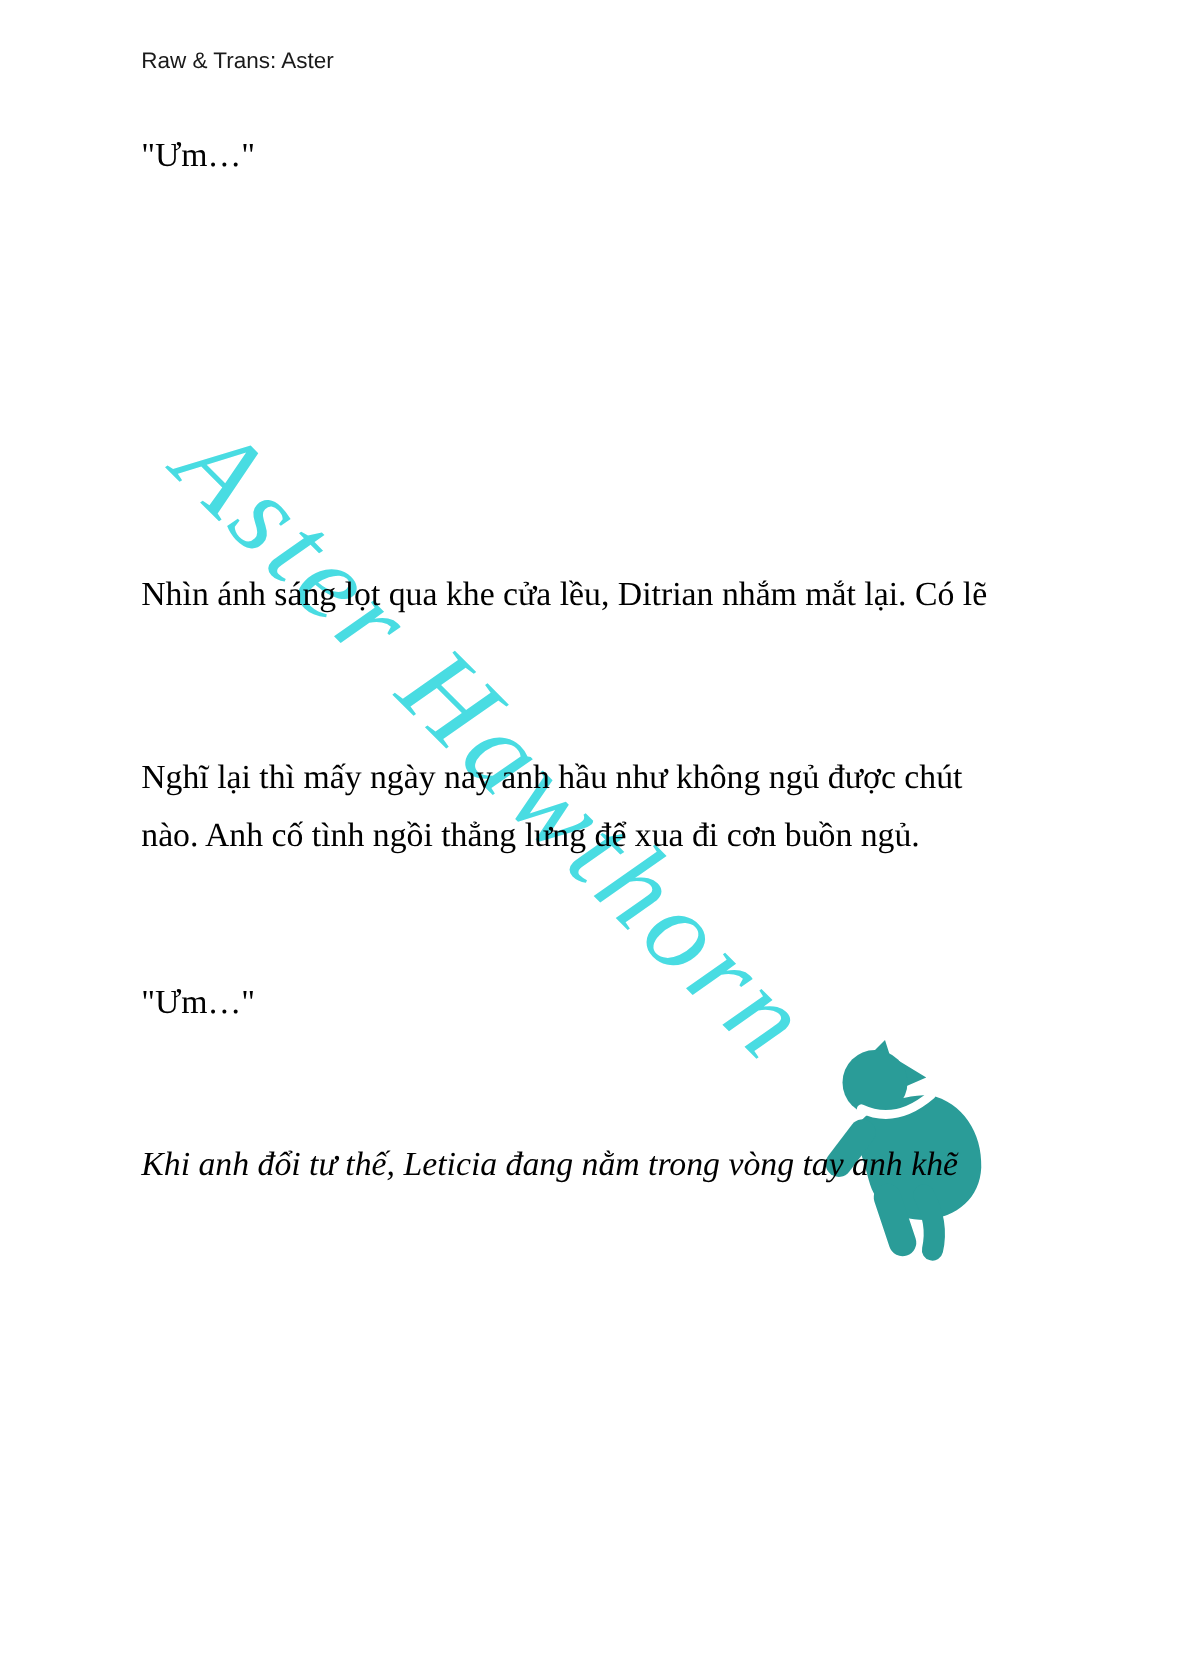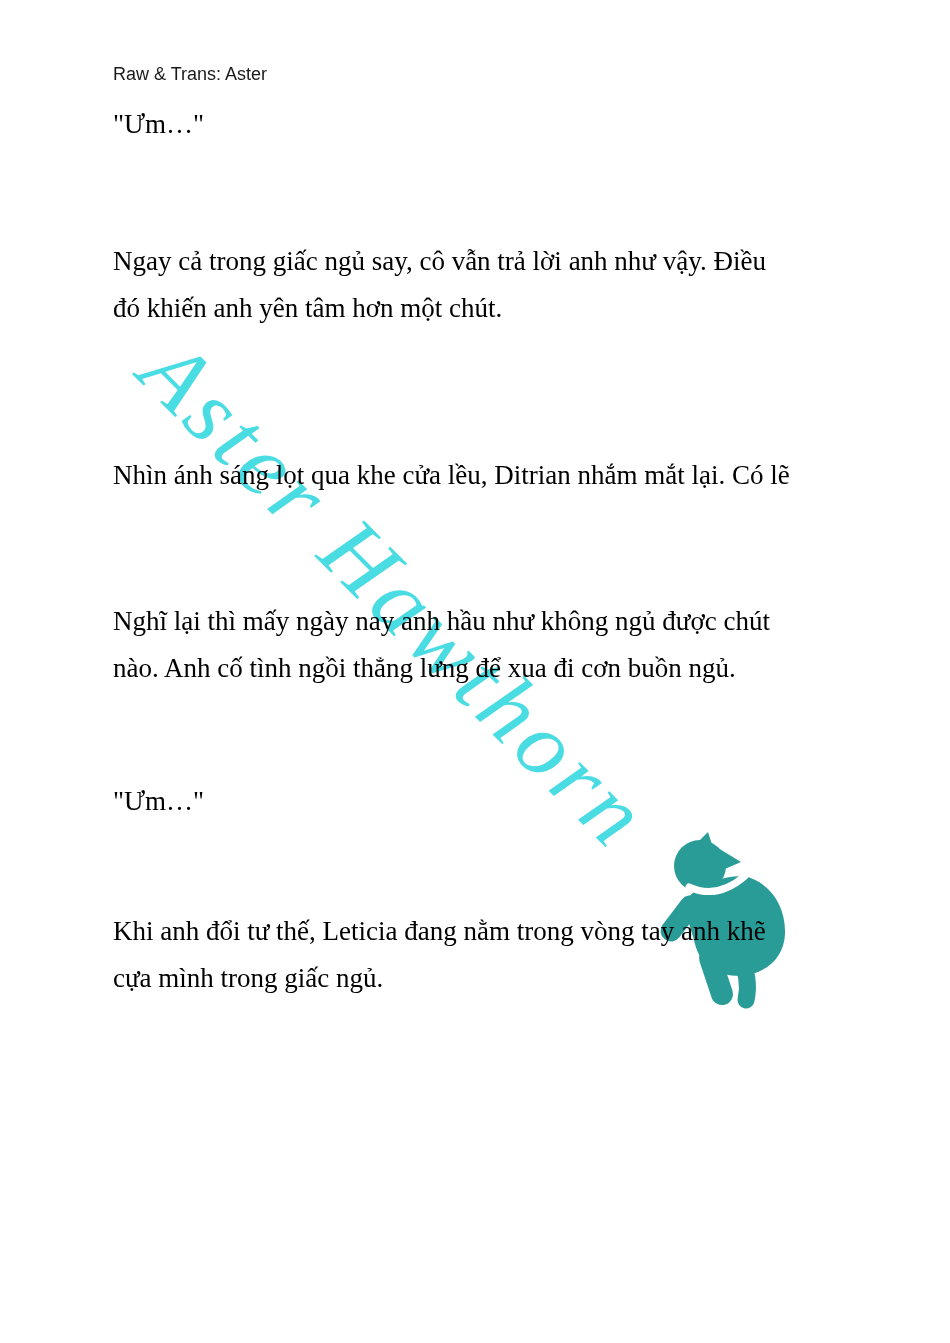--- a/index.html
+++ b/index.html
@@ -11,21 +11,21 @@
     position: relative;
     width: 950px;
     height: 1343px;
     background: #ffffff;
     overflow: hidden;
     font-family: "Liberation Serif", serif;
   }
   .credit {
     position: absolute;
     left: 113px;
-    top: 64px;
+    top: 38px;
     font-family: "Liberation Sans", sans-serif;
     font-size: 18px;
     color: #1a1a1a;
     z-index: 3;
     white-space: nowrap;
   }
   .watermark {
     position: absolute;
     left: 195px;
     top: 318px;
@@ -58,21 +58,21 @@
   }
   .textblock .line {
     display: block;
     white-space: nowrap;
   }
   .b-um1 { top: 101px; }
   .b-p1  { top: 238px; }
   .b-p2  { top: 418px; margin-top: 34px; }
   .b-p3  { top: 598px; }
   .b-um2 { top: 778px; }
-  .b-p4  { top: 908px; }
+  .b-p4  { top: 908px; font-style: italic; }
 </style>
 </head>
 <body>
 
 <div class="page">
 
   <div class="credit">Raw &amp; Trans: Aster</div>
 
   <div class="watermark">Aster Hawthorn</div>
 
@@ -95,36 +95,31 @@
 
     <circle cx="52" cy="40" r="26" fill="#2a9c98"></circle>
 
     <path d="M 41 61 Q 69 74 97 50" fill="none" stroke="#ffffff" stroke-width="7" stroke-linecap="round"></path>
   </svg>
 
   <div class="textblock b-um1">
     <span class="line">"Ưm…"</span>
   </div>
 
-  <div class="textblock b-p1">
-    <span class="line">Ngay cả trong giấc ngủ say, cô vẫn trả lời anh như vậy. Điều</span>
-    <span class="line">đó khiến anh yên tâm hơn một chút.</span>
-  </div>
 
   <div class="textblock b-p2">
     <span class="line">Nhìn ánh sáng lọt qua khe cửa lều, Ditrian nhắm mắt lại. Có lẽ</span>
   </div>
 
   <div class="textblock b-p3">
     <span class="line">Nghĩ lại thì mấy ngày nay anh hầu như không ngủ được chút</span>
     <span class="line">nào. Anh cố tình ngồi thẳng lưng để xua đi cơn buồn ngủ.</span>
   </div>
 
   <div class="textblock b-um2">
     <span class="line">"Ưm…"</span>
   </div>
 
   <div class="textblock b-p4">
     <span class="line">Khi anh đổi tư thế, Leticia đang nằm trong vòng tay anh khẽ</span>
-    <span class="line">cựa mình trong giấc ngủ.</span>
   </div>
 
 </div>
 
 </body></html>

